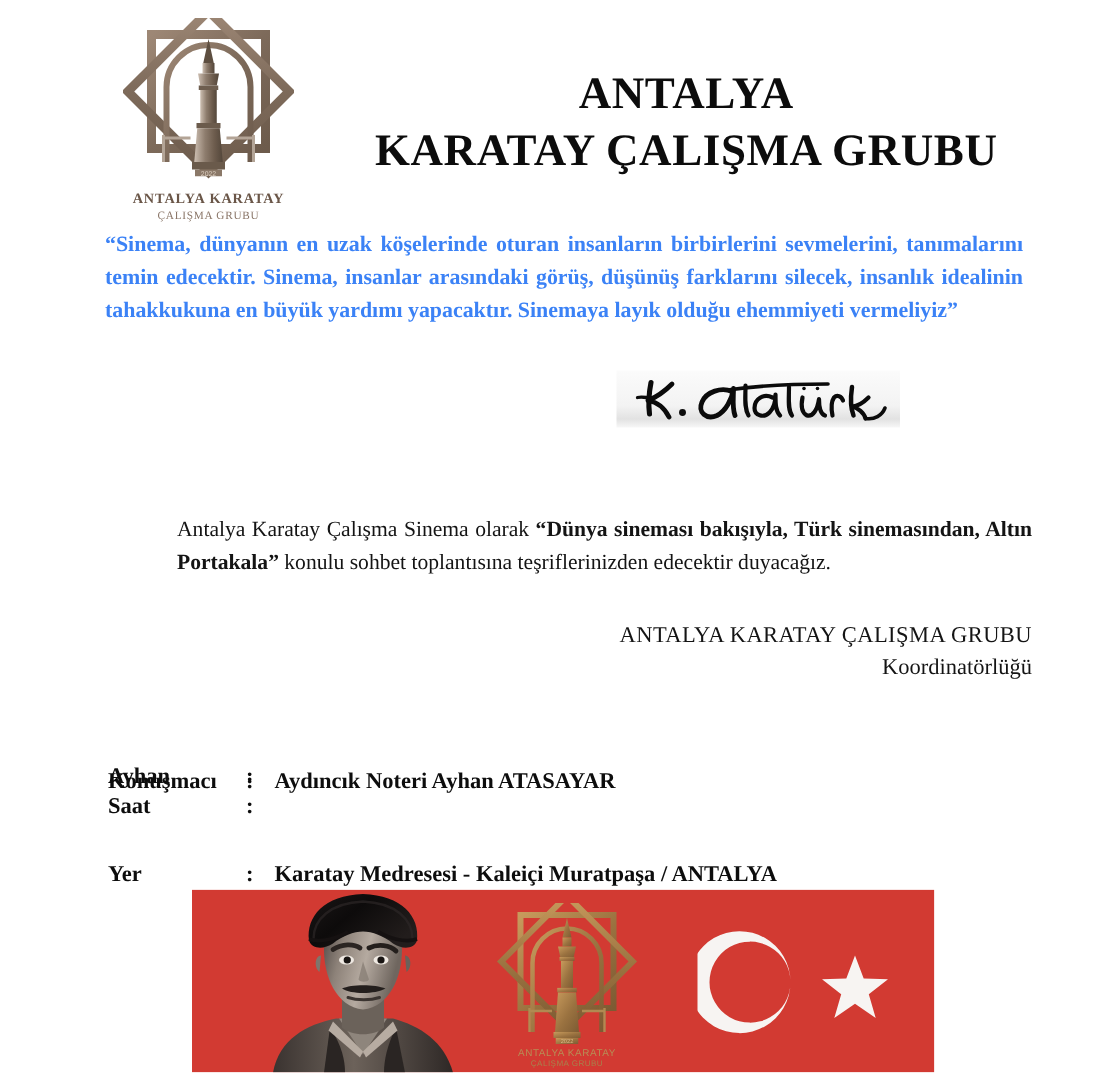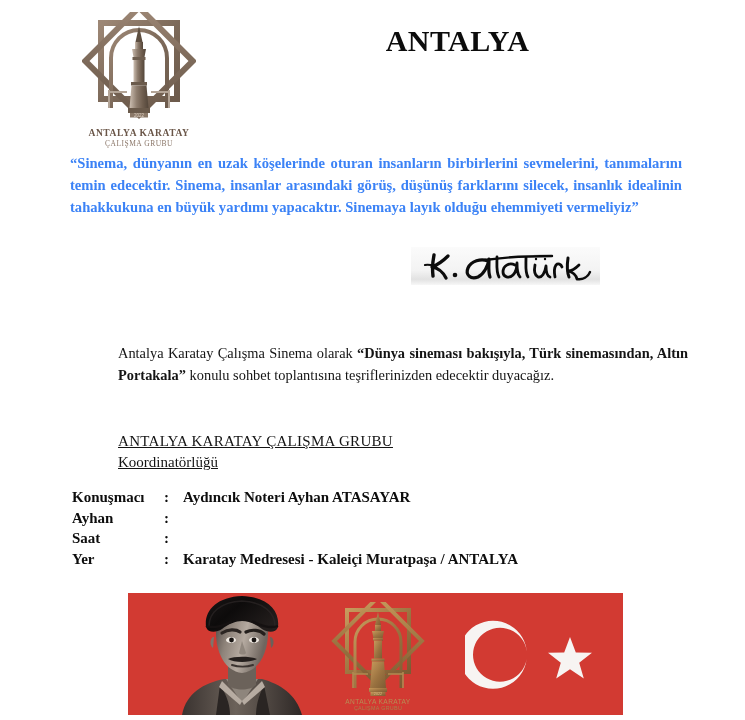--- a/index.html
+++ b/index.html
@@ -60,21 +60,21 @@
   .logo-caption .l2 {
     display: block;
     font-size: 7.5px;
     letter-spacing: 0.5px;
     color: #8a7668;
     margin-top: 1px;
     white-space: nowrap;
   }
   .doc-title {
     position: absolute;
-    left: 205px; top: 22px;
+    left: 205px; top: 44px;
     width: 505px;
     text-align: center;
     font-weight: bold;
     font-size: 30px;
     line-height: 1.28;
     letter-spacing: 0.4px;
     color: #0c0c0c;
   }
   .doc-title .t-line { display: block; white-space: nowrap; }
 
@@ -110,26 +110,25 @@
     line-height: 1.56;
     text-align: justify;
     text-align-last: left;
     color: #141414;
   }
   .body-par b { font-weight: bold; }
 
   
   .signoff {
     position: absolute;
-    left: 118px; top: 431px;
+    left: 118px; top: 414px;
     width: 570px;
-    text-align: left;
+    text-align: right;
     line-height: 1.42;
     color: #141414;
-    text-decoration: underline;
   }
   .signoff .s1 { display: block; font-size: 15px; letter-spacing: 0.3px; }
   .signoff .s2 { display: block; font-size: 15px; }
 
   
   .details {
     position: absolute;
     left: 72px; top: 490px;
     width: 600px;
     font-size: 15px;
@@ -137,21 +136,21 @@
     line-height: 1.0;
     color: #0d0d0d;
   }
   .detail-row {
     display: flex;
     align-items: baseline;
     height: 20.5px;
   }
   .detail-label { width: 92px; flex: 0 0 92px; white-space: nowrap; }
   .detail-colon { width: 19px; flex: 0 0 19px; }
-  .detail-value { flex: 1 1 auto; white-space: nowrap; }
+  .detail-value { flex: 1 1 auto; white-space: nowrap; margin-top: 24px; }
 
   
   .banner {
     position: absolute;
     left: 128px; top: 593px;
     width: 495px;
     height: 122px;
     overflow: hidden;
   }
   .banner-bg {
@@ -230,20 +229,21 @@
         </svg>
       </div>
       <div class="logo-caption">
         <span class="l1">ANTALYA KARATAY</span>
         <span class="l2">ÇALIŞMA GRUBU</span>
       </div>
     </div>
 
     <div class="doc-title">
       <span class="t-line">ANTALYA</span>
+      <span class="t-line">KARATAY ÇALIŞMA GRUBU</span>
     </div>
   </div>
 
   <div class="quote">“Sinema, dünyanın en uzak köşelerinde oturan insanların birbirlerini sevmelerini, tanımalarını temin edecektir. Sinema, insanlar arasındaki görüş, düşünüş farklarını silecek, insanlık idealinin tahakkukuna en büyük yardımı yapacaktır. Sinemaya layık olduğu ehemmiyeti vermeliyiz”</div>
 
   <div class="signature-box">
     <div>
       <svg viewBox="0 0 189 38" width="189" height="38" aria-hidden="true">
         <g fill="none" stroke="#0b0b0b" stroke-linecap="round" stroke-linejoin="round">
 

